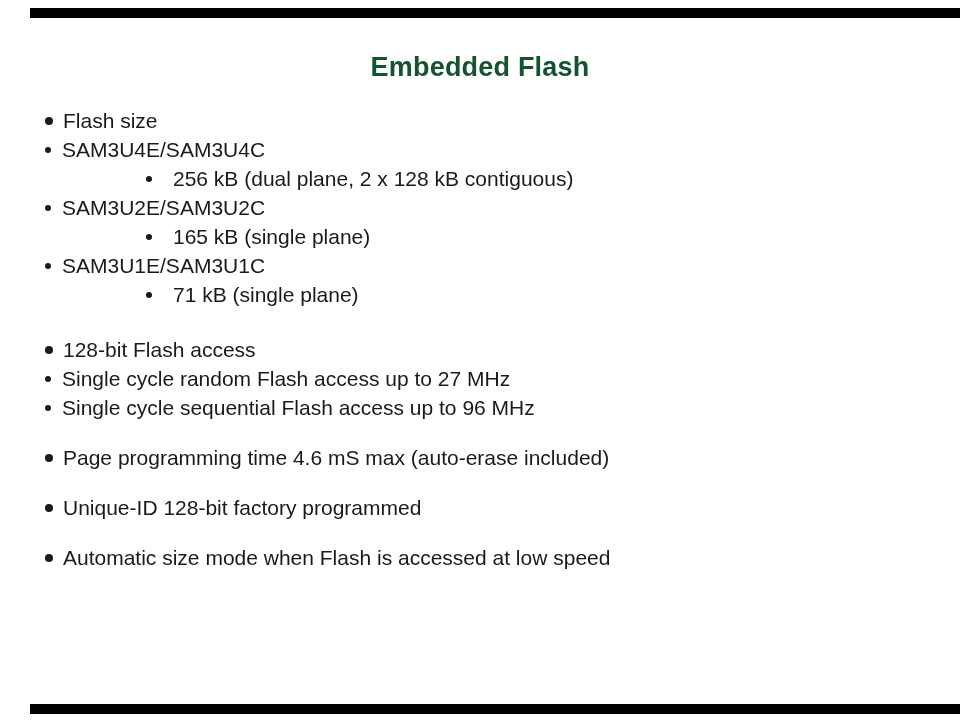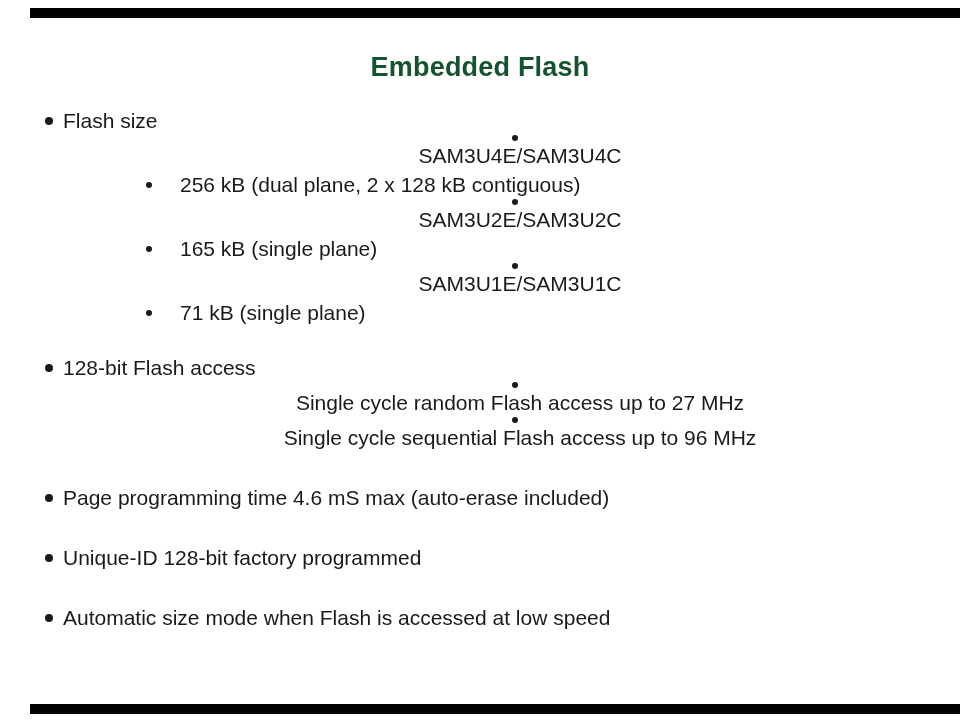--- a/index.html
+++ b/index.html
@@ -36,41 +36,41 @@
     color: #14532d;
     letter-spacing: 0.2px;
   }
 
   .slide-body {
     position: absolute;
     top: 106px;
     left: 0;
     right: 0;
   }
-  .group { margin-top: 31px; }
+  .group { margin-top: 21px; }
   .group:first-child { margin-top: 0; }
   .slide-body .group:nth-child(2) { margin-top: 26px; }
 
   .row {
     display: flex;
     align-items: center;
     line-height: 29px;
     font-size: 21px;
     white-space: nowrap;
   }
   .dot {
     background: #1a1a1a;
     border-radius: 50%;
     flex: 0 0 auto;
   }
   .lvl1 { padding-left: 45px; }
   .lvl1 .dot { width: 8px; height: 8px; margin-right: 10px; }
-  .lvl2 { padding-left: 80px; flex-direction: column; }
+  .lvl2 { padding-left: 45px; }
   .lvl2 .dot { width: 6px; height: 6px; margin-right: 11px; }
-  .lvl3 { padding-left: 146px; gap: 7px; }
+  .lvl3 { padding-left: 146px; }
   .lvl3 .dot { width: 6px; height: 6px; margin-right: 21px; }
 </style>
 </head>
 <body>
 
 <div class="bar top"></div>
 
 <div class="title">Embedded Flash</div>
 
 <div class="slide-body">

